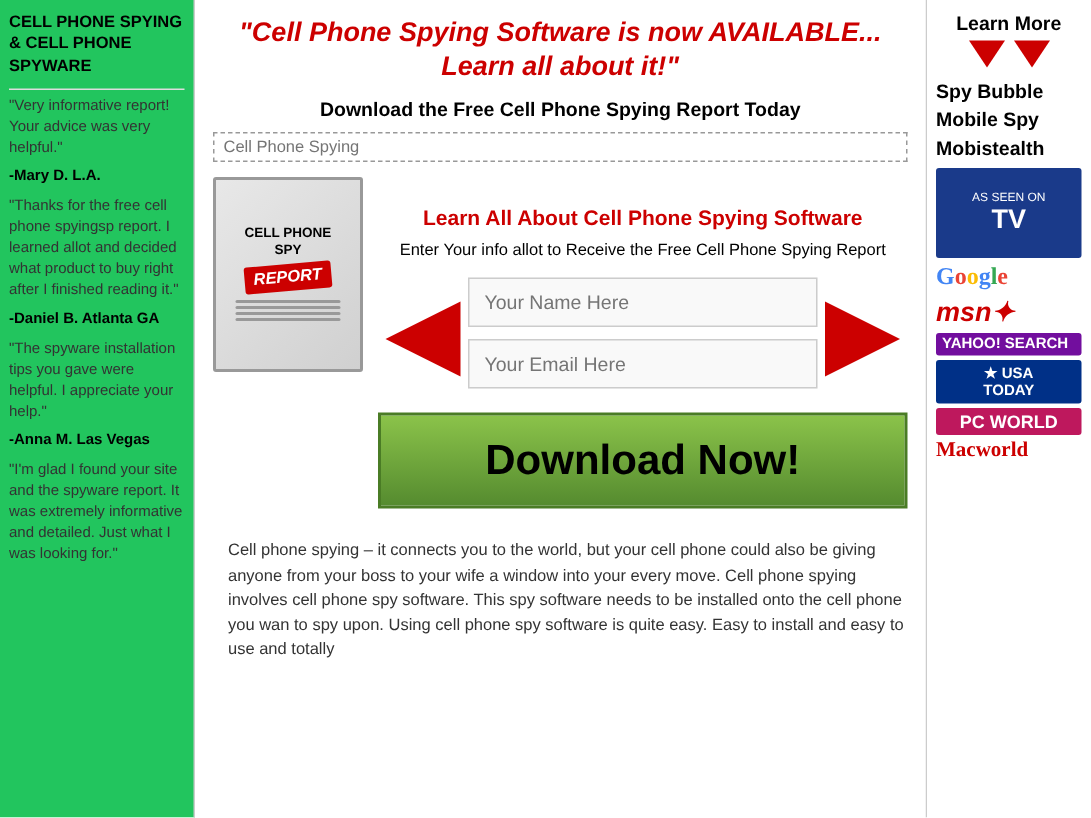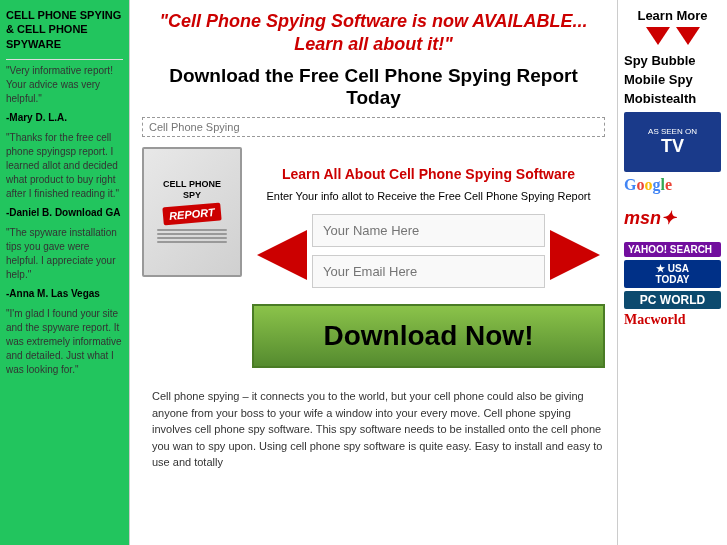--- a/index.html
+++ b/index.html
@@ -57,21 +57,21 @@
       color: #cc0000;
       font-size: 18px;
       font-weight: bold;
       font-style: italic;
       line-height: 1.3;
       margin-bottom: 8px;
     }
 
     .main-subheadline {
       text-align: center;
-      font-size: 19px;
+      font-size: 13px;
       font-weight: bold;
       color: #000;
       margin-bottom: 8px;
     }
 
     .search-bar {
       border: 1px dashed #999;
       padding: 3px 6px;
       font-size: 11px;
       color: #666;
@@ -289,21 +289,21 @@
     .google-badge span.o1 { color: #4285F4; }
     .google-badge span.o2 { color: #EA4335; }
     .google-badge span.o3 { color: #FBBC05; }
     .google-badge span.o5 { color: #34A853; }
 
     .msn-badge {
       color: #cc0000;
       font-size: 18px;
       font-weight: bold;
       font-style: italic;
-      margin: 13px 0;
+      margin: 3px 0;
     }
     .yahoo-badge {
       background: #720e9e;
       color: #fff;
       font-size: 10px;
       font-weight: bold;
       padding: 2px 4px;
       margin: 3px 0;
       border-radius: 2px;
     }
@@ -311,21 +311,21 @@
       background: #003087;
       color: #fff;
       font-size: 10px;
       font-weight: bold;
       padding: 3px 4px;
       margin: 3px 0;
       border-radius: 2px;
       text-align: center;
     }
     .pc-world-badge {
-      background: #0c4a6e;
+      background: #be185d;
       color: #fff;
       font-size: 12px;
       font-weight: bold;
       padding: 2px 4px;
       margin: 3px 0;
       border-radius: 2px;
       text-align: center;
     }
     .macworld-badge {
       color: #cc0000;
@@ -344,21 +344,21 @@
 <body>
 
 <div class="left-sidebar">
   <div class="site-title">Cell Phone Spying &amp; Cell Phone Spyware</div>
   <div class="divider"></div>
 
   <div class="testimonial">"Very informative report! Your advice was very helpful."</div>
   <div class="testimonial-author">-Mary D. L.A.</div>
 
   <div class="testimonial">"Thanks for the free cell phone spyingsp report. I learned allot and decided what product to buy right after I finished reading it."</div>
-  <div class="testimonial-author">-Daniel B. Download GA</div>
+  <div class="testimonial-author">-Daniel B. Atlanta GA</div>
 
   <div class="testimonial">"The spyware installation tips you gave were helpful. I appreciate your help."</div>
   <div class="testimonial-author">-Anna M. Las Vegas</div>
 
   <div class="testimonial">"I'm glad I found your site and the spyware report. It was extremely informative and detailed. Just what I was looking for."</div>
 </div>
 
 <div class="main-content">
   <div class="main-headline">"Cell Phone Spying Software is now AVAILABLE... Learn all about it!"</div>
   <div class="main-subheadline">Download the Free Cell Phone Spying Report Today</div>

